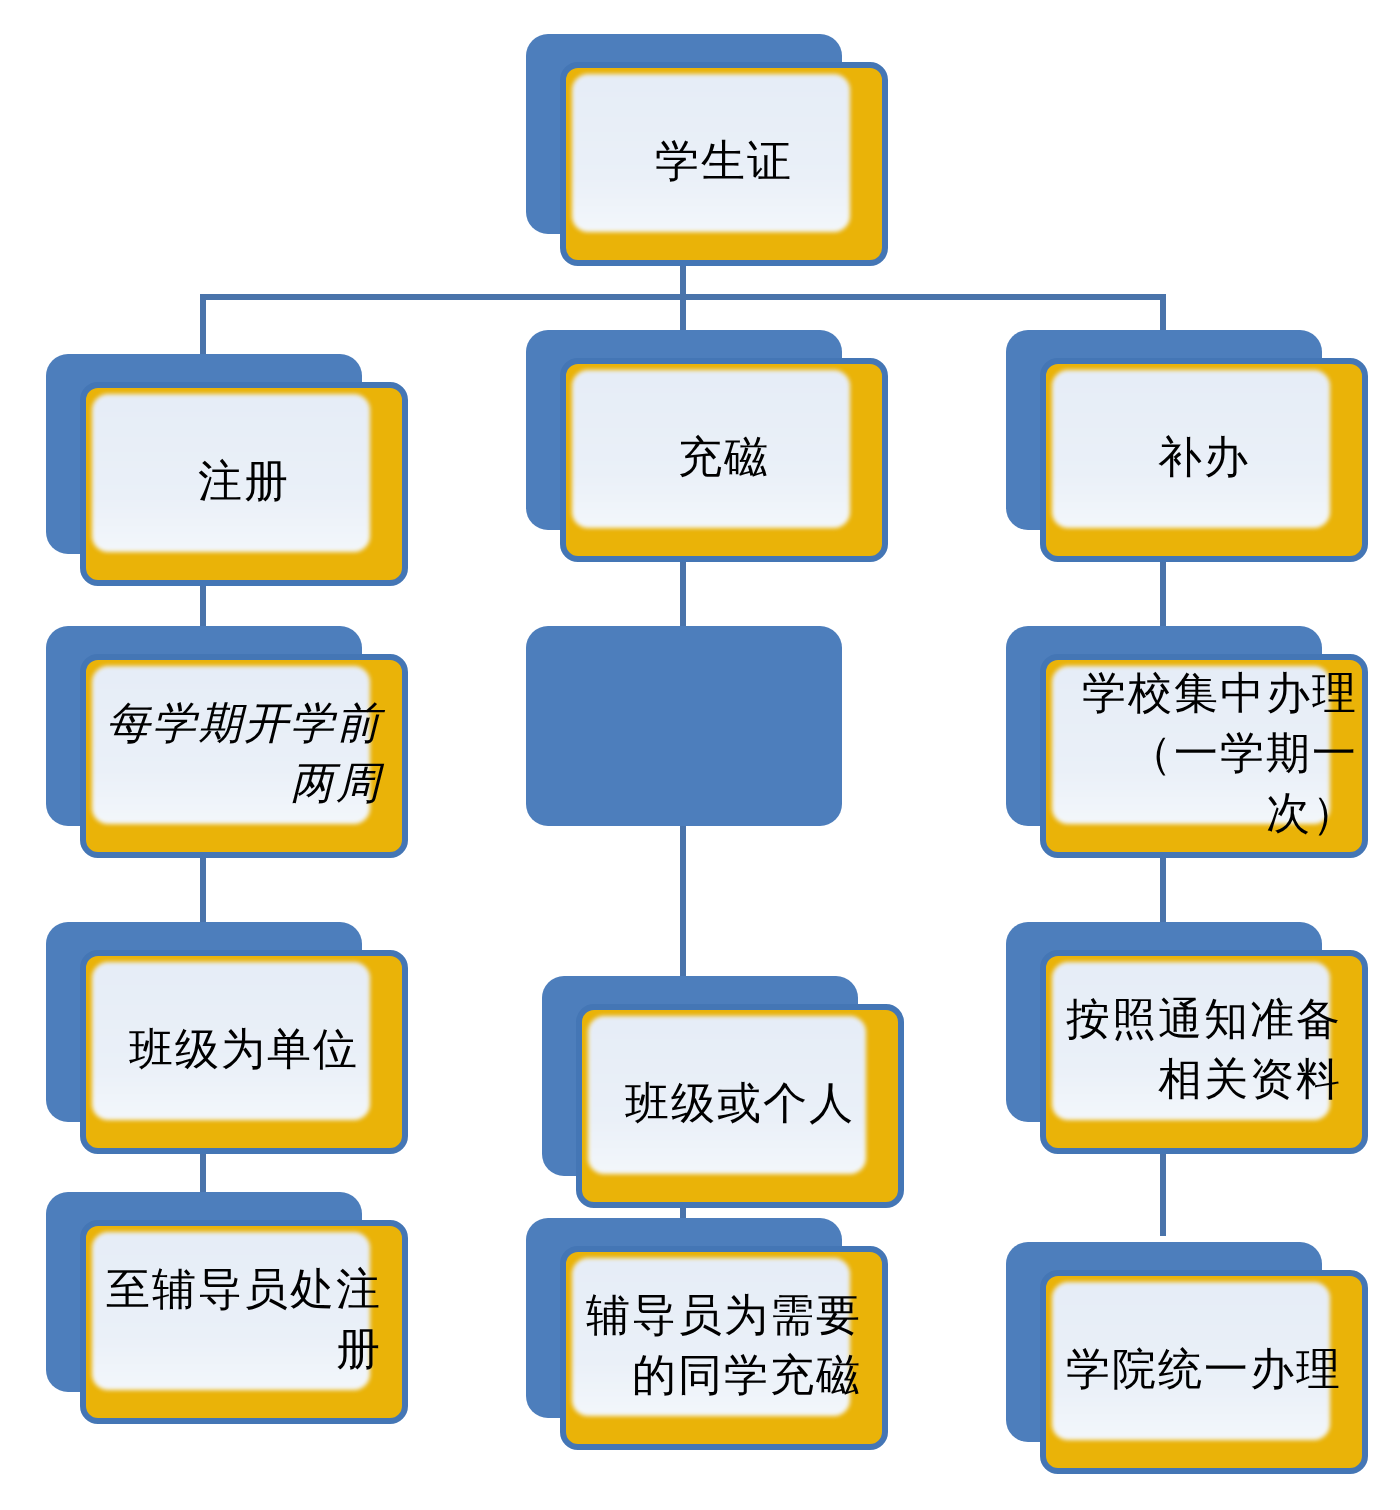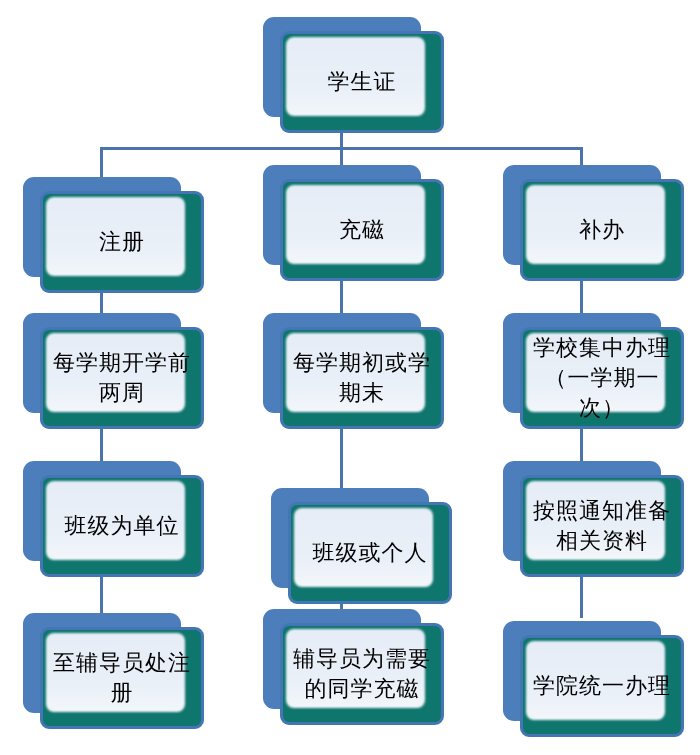--- a/index.html
+++ b/index.html
@@ -37,25 +37,25 @@
     background: #4d7ebc;
   }
   .node .front {
     position: absolute;
     left: 17px;
     top: 14px;
     width: 158px;
     height: 96px;
     border: 3px solid #4476b5;
     border-radius: 9px;
-    background: #0f766e;
+    background: #eab308;
     display: flex;
     align-items: center;
     justify-content: center;
-    text-align: center;
+    text-align: right;
   }
   .node .front::before {
     content: "";
     position: absolute;
     left: 3px;
     top: 3px;
     right: 16px;
     bottom: 14px;
     border-radius: 8px;
     background: linear-gradient(180deg, #e6edf7 0%, #eaf0f8 65%, #f3f7fb 100%);
@@ -102,64 +102,58 @@
   </div>
 
   <div class="node" style="left:23px; top:165px;margin-top:12px;">
     <div class="back"></div>
     <div class="front">
       <div class="label">
         <span>注册</span>
       </div>
     </div>
   </div>
-  <div class="node" style="left:23px; top:313px;">
+  <div class="node" style="left:23px; top:313px;font-style:italic;">
     <div class="back"></div>
     <div class="front">
       <div class="label">
         <span>每学期开学前</span>
         <span>两周</span>
       </div>
     </div>
   </div>
   <div class="node" style="left:23px; top:461px;">
     <div class="back"></div>
     <div class="front">
       <div class="label">
         <span>班级为单位</span>
 
       </div>
     </div>
   </div>
-  <div class="node" style="left:23px; top:613px;">
+  <div class="node" style="left:23px; top:596px;">
     <div class="back"></div>
     <div class="front">
       <div class="label">
         <span>至辅导员处注</span>
         <span>册</span>
       </div>
     </div>
   </div>
 
   <div class="node" style="left:263px; top:165px;">
     <div class="back"></div>
     <div class="front">
       <div class="label">
         <span>充磁</span>
       </div>
     </div>
   </div>
   <div class="node" style="left:263px; top:313px;">
     <div class="back"></div>
-    <div class="front">
-      <div class="label">
-        <span>每学期初或学</span>
-        <span>期末</span>
-      </div>
-    </div>
   </div>
   <div class="node" style="left:271px; top:461px;margin-top:27px;">
     <div class="back"></div>
     <div class="front">
       <div class="label">
         <span>班级或个人</span>
 
       </div>
     </div>
   </div>

